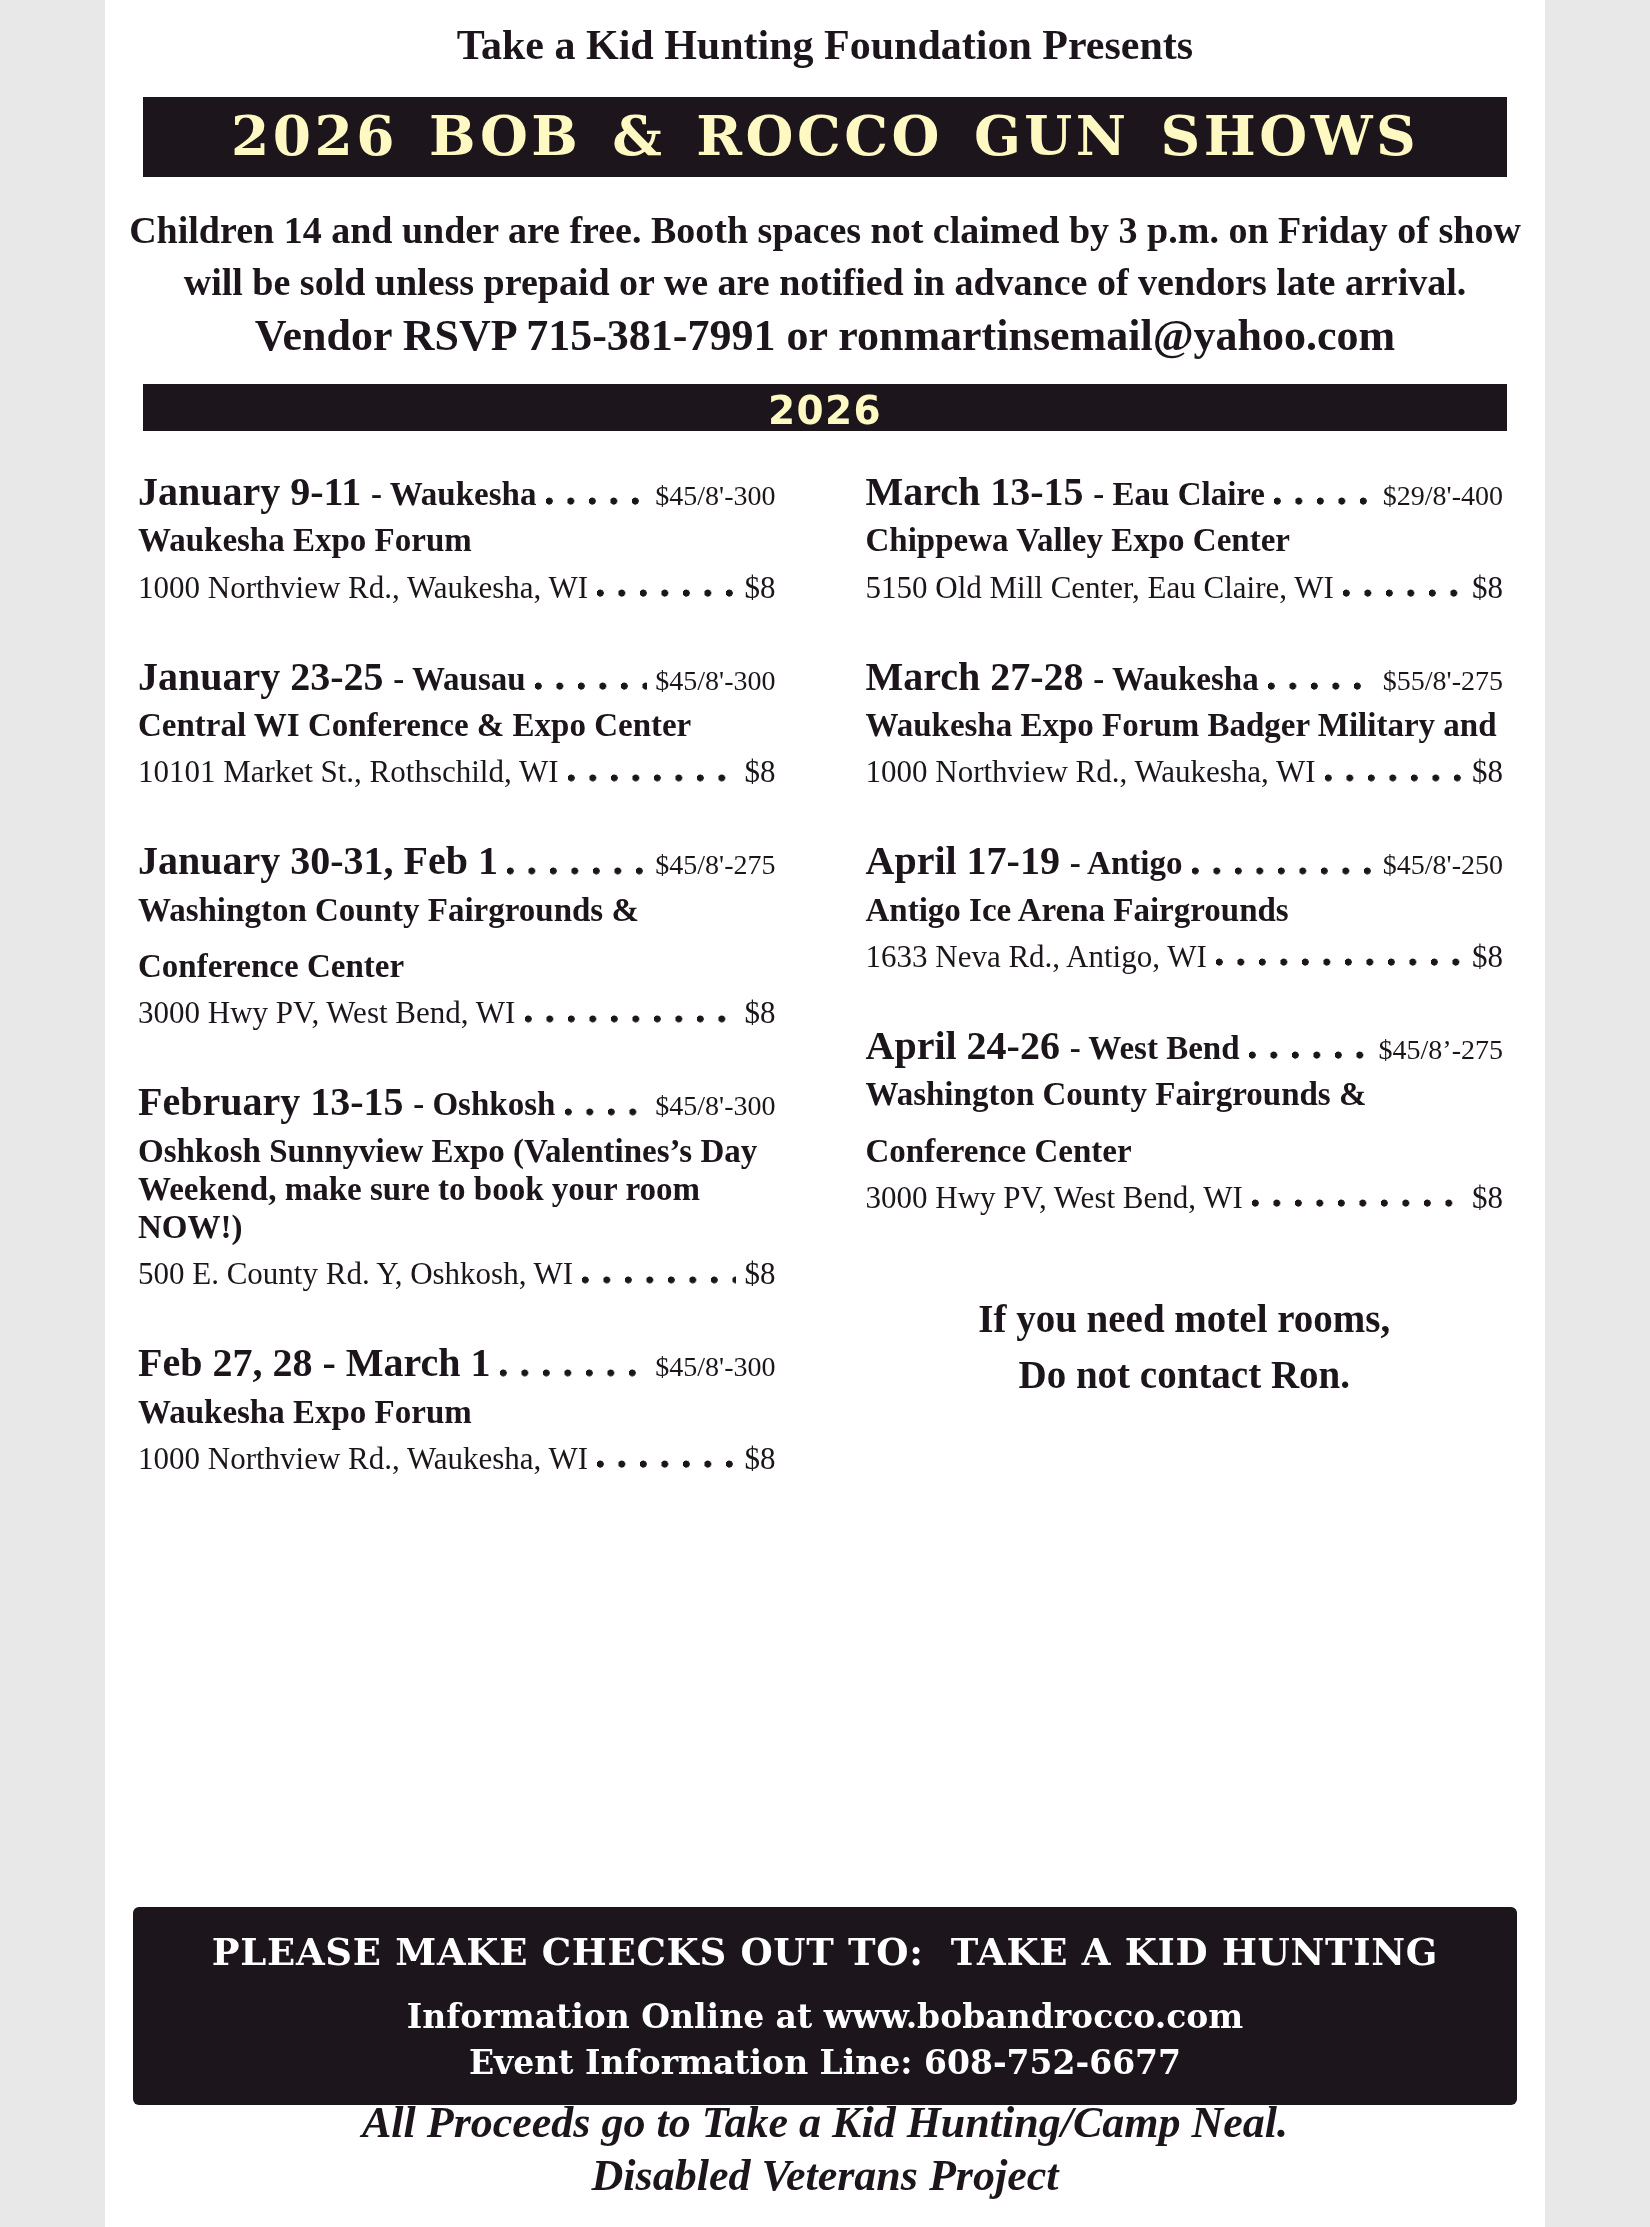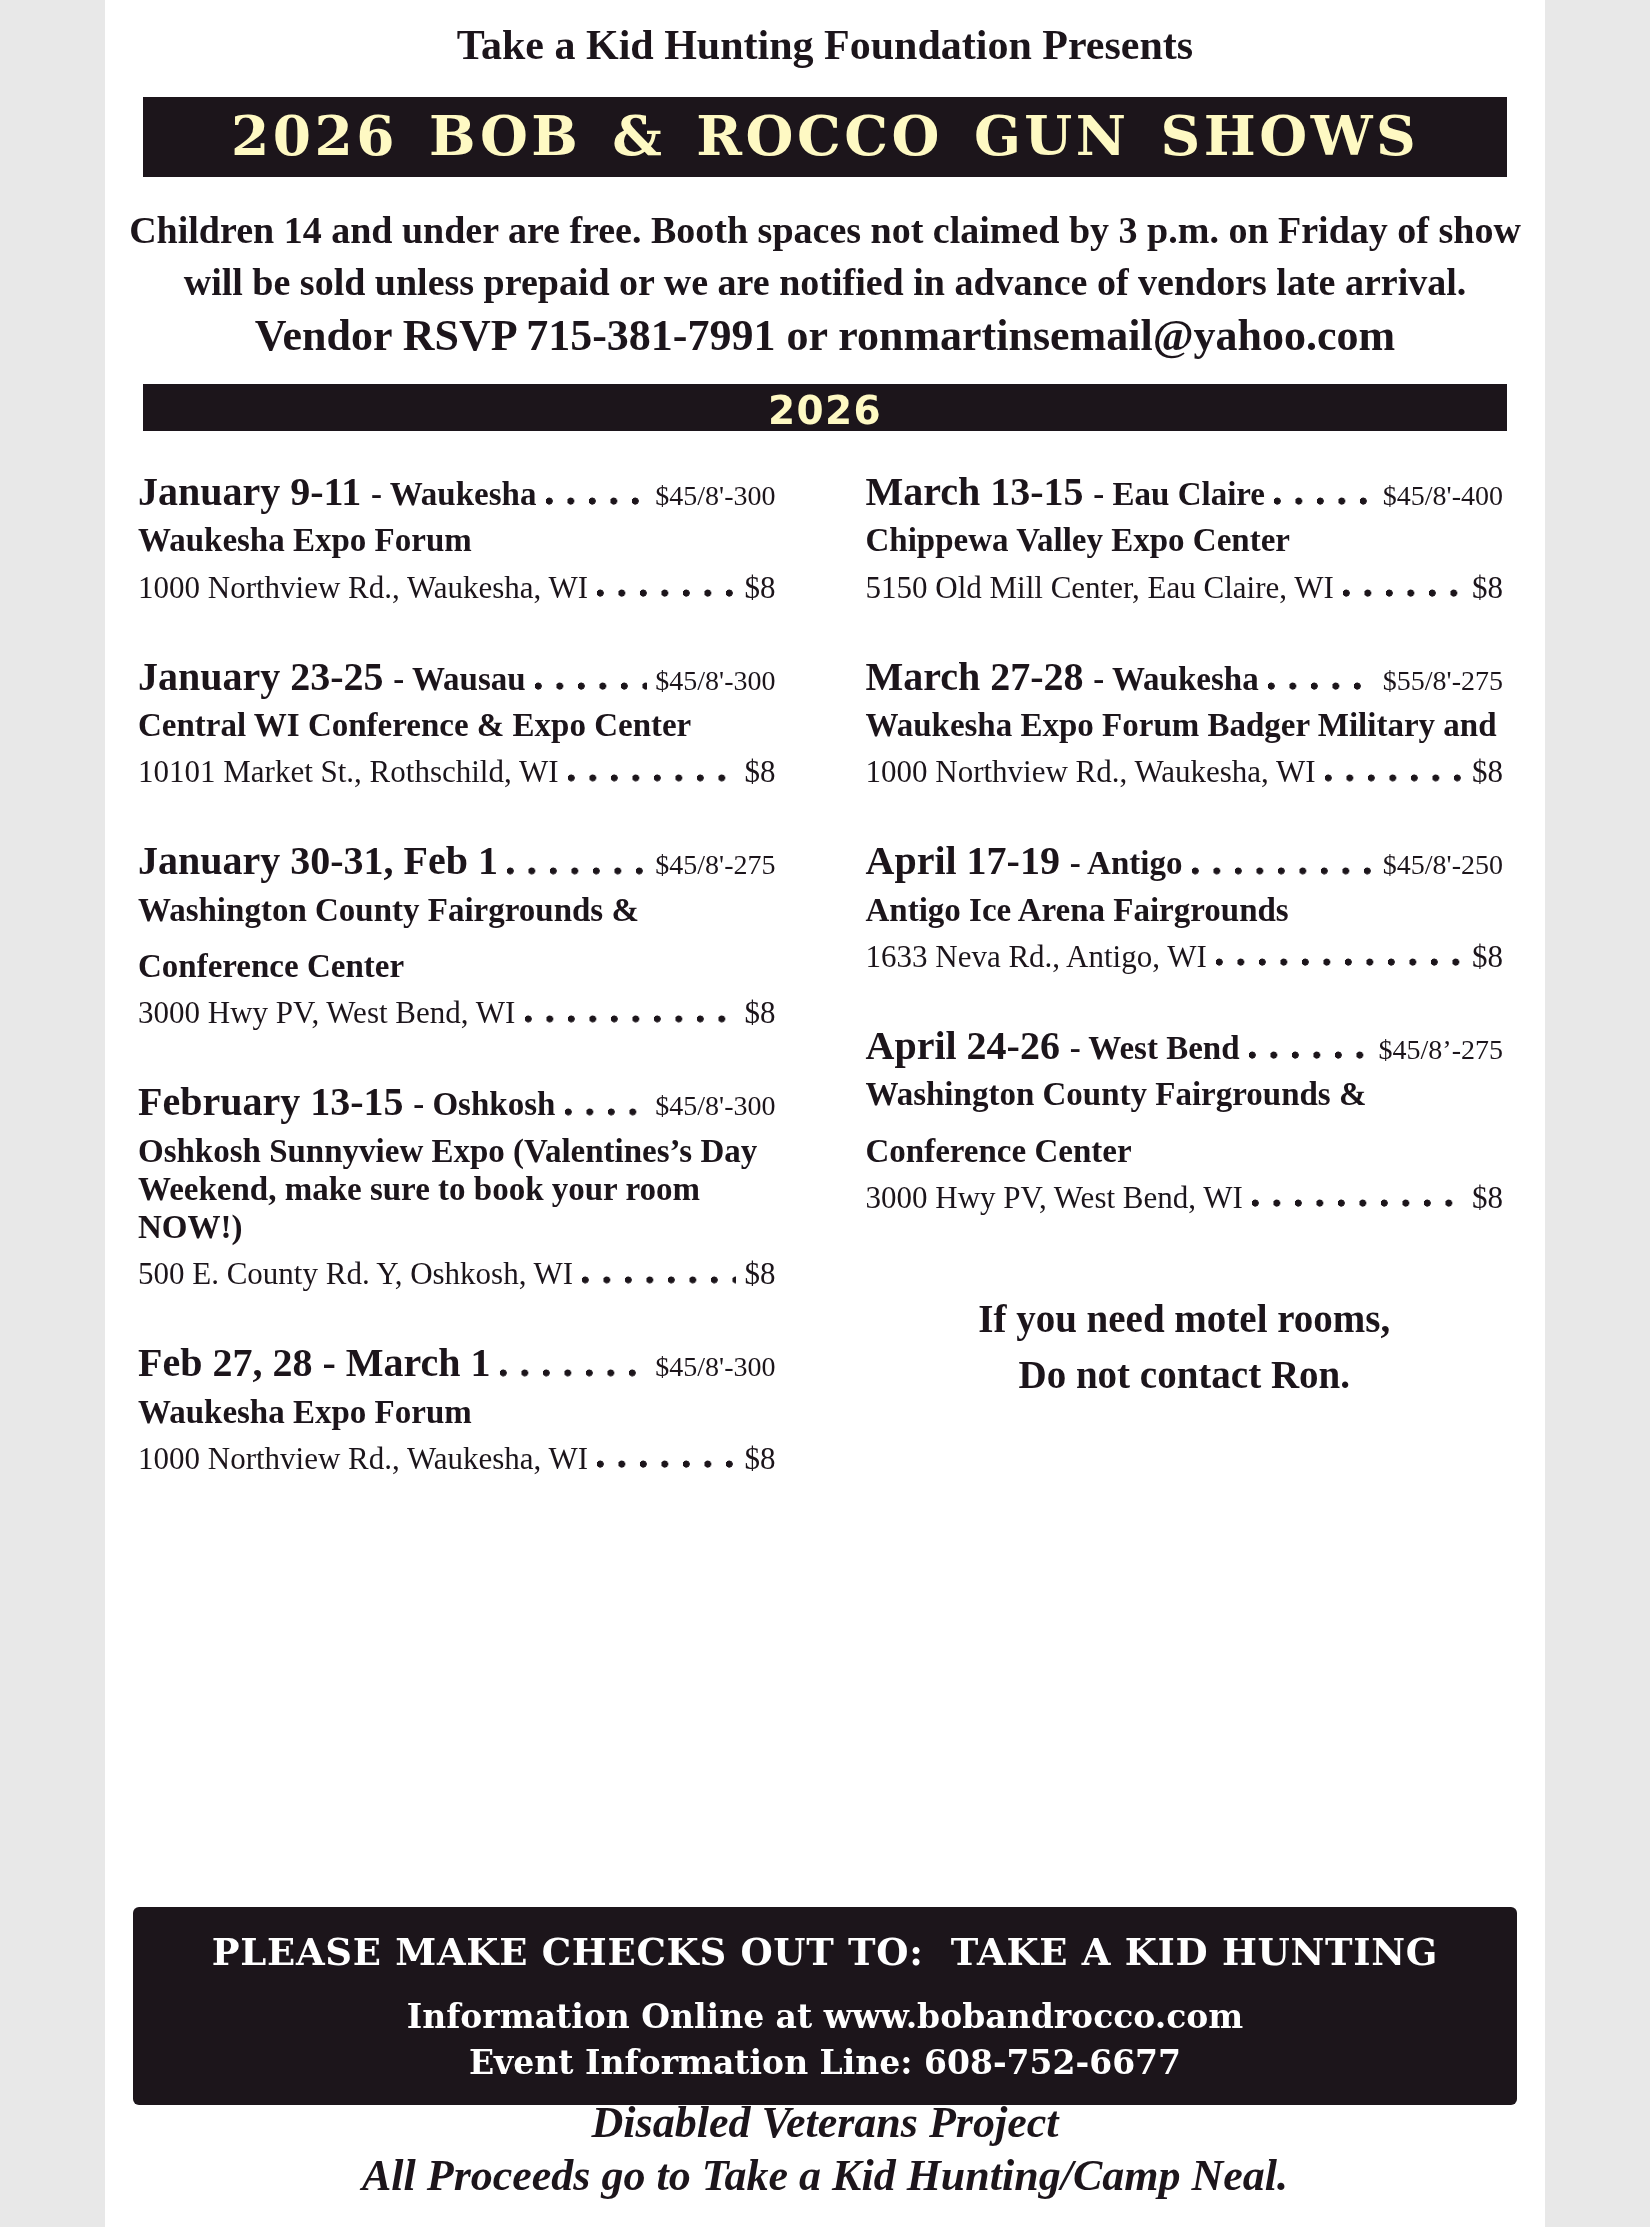--- a/index.html
+++ b/index.html
@@ -268,21 +268,21 @@
   </div>
         </div>
     </div>
     <div class="col">
       <div id="right-events">
           <div class="event">
     <div class="ev-title">
       <span class="ev-date">March 13-15</span>
       <span class="ev-city">- Eau Claire</span>
       <span class="leader"></span>
-      <span class="ev-price">$45/8'-400</span>
+      <span class="ev-price">$29/8'-400</span>
     </div>
     <div class="ev-venue">
               <div class="venue-line">Chippewa Valley Expo Center</div>
             </div>
     <div class="ev-addr">
       <span class="ev-address">5150 Old Mill Center, Eau Claire, WI</span>
       <span class="leader"></span>
       <span class="ev-admission">$8</span>
     </div>
   </div>
@@ -343,18 +343,18 @@
     </div>
   </div>
 
   <div class="checksbox">
     <div class="checks-line1">PLEASE MAKE CHECKS OUT TO:  TAKE A KID HUNTING</div>
     <div class="checks-line2">Information Online at www.bobandrocco.com</div>
     <div class="checks-line3">Event Information Line: 608-752-6677</div>
   </div>
 
   <div class="proceeds">
+    <div>All Proceeds go to Take a Kid Hunting/Camp Neal.</div>
     <div>Disabled Veterans Project</div>
-    <div>All Proceeds go to Take a Kid Hunting/Camp Neal.</div>
   </div>
 
 </div>
 
 
 </body></html>

